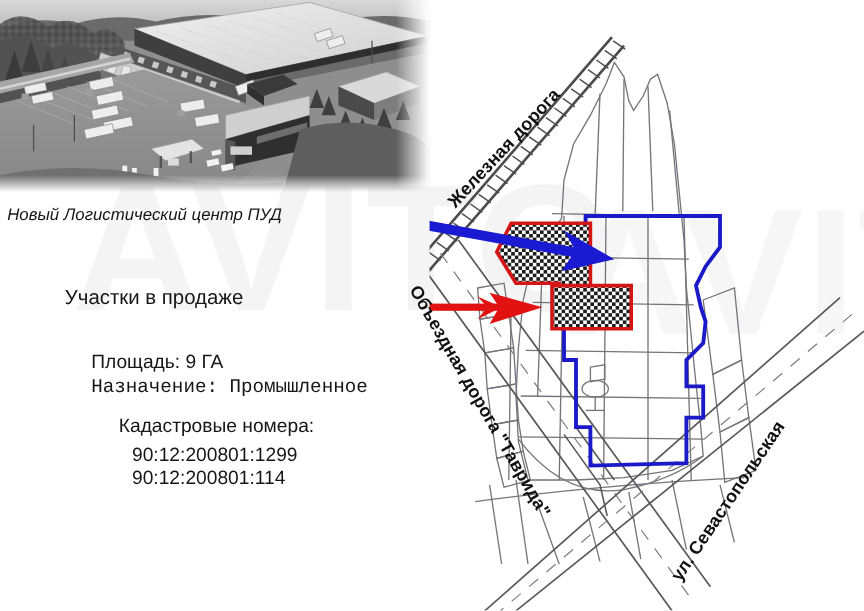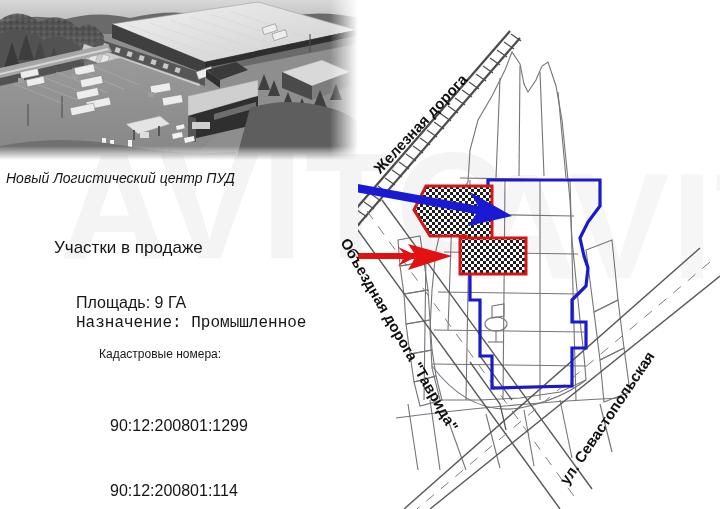--- a/index.html
+++ b/index.html
@@ -76,31 +76,31 @@
     left: 76px; top: 294px;
     font-size: 16px;
   }
   #line-purpose {
     left: 76px; top: 314px;
     font-size: 16px;
     font-family: Liberation Mono, monospace;
   }
   #cad-heading {
     left: 99px; top: 347px;
-    font-size: 12px;
+    font-size: 16px;
     text-align: right;
   }
   #cad-list {
     position: absolute;
     left: 110px; top: 370px;
     font-size: 16px;
     color: #161616;
     line-height: 19px;
   }
-  #cad-list div { white-space: nowrap; margin-top: 46px; }
+  #cad-list div { white-space: nowrap; }
 
   
   #map-svg {
     position: absolute;
     left: 0; top: 0;
   }
 
   
   .road-label {
     position: absolute;

